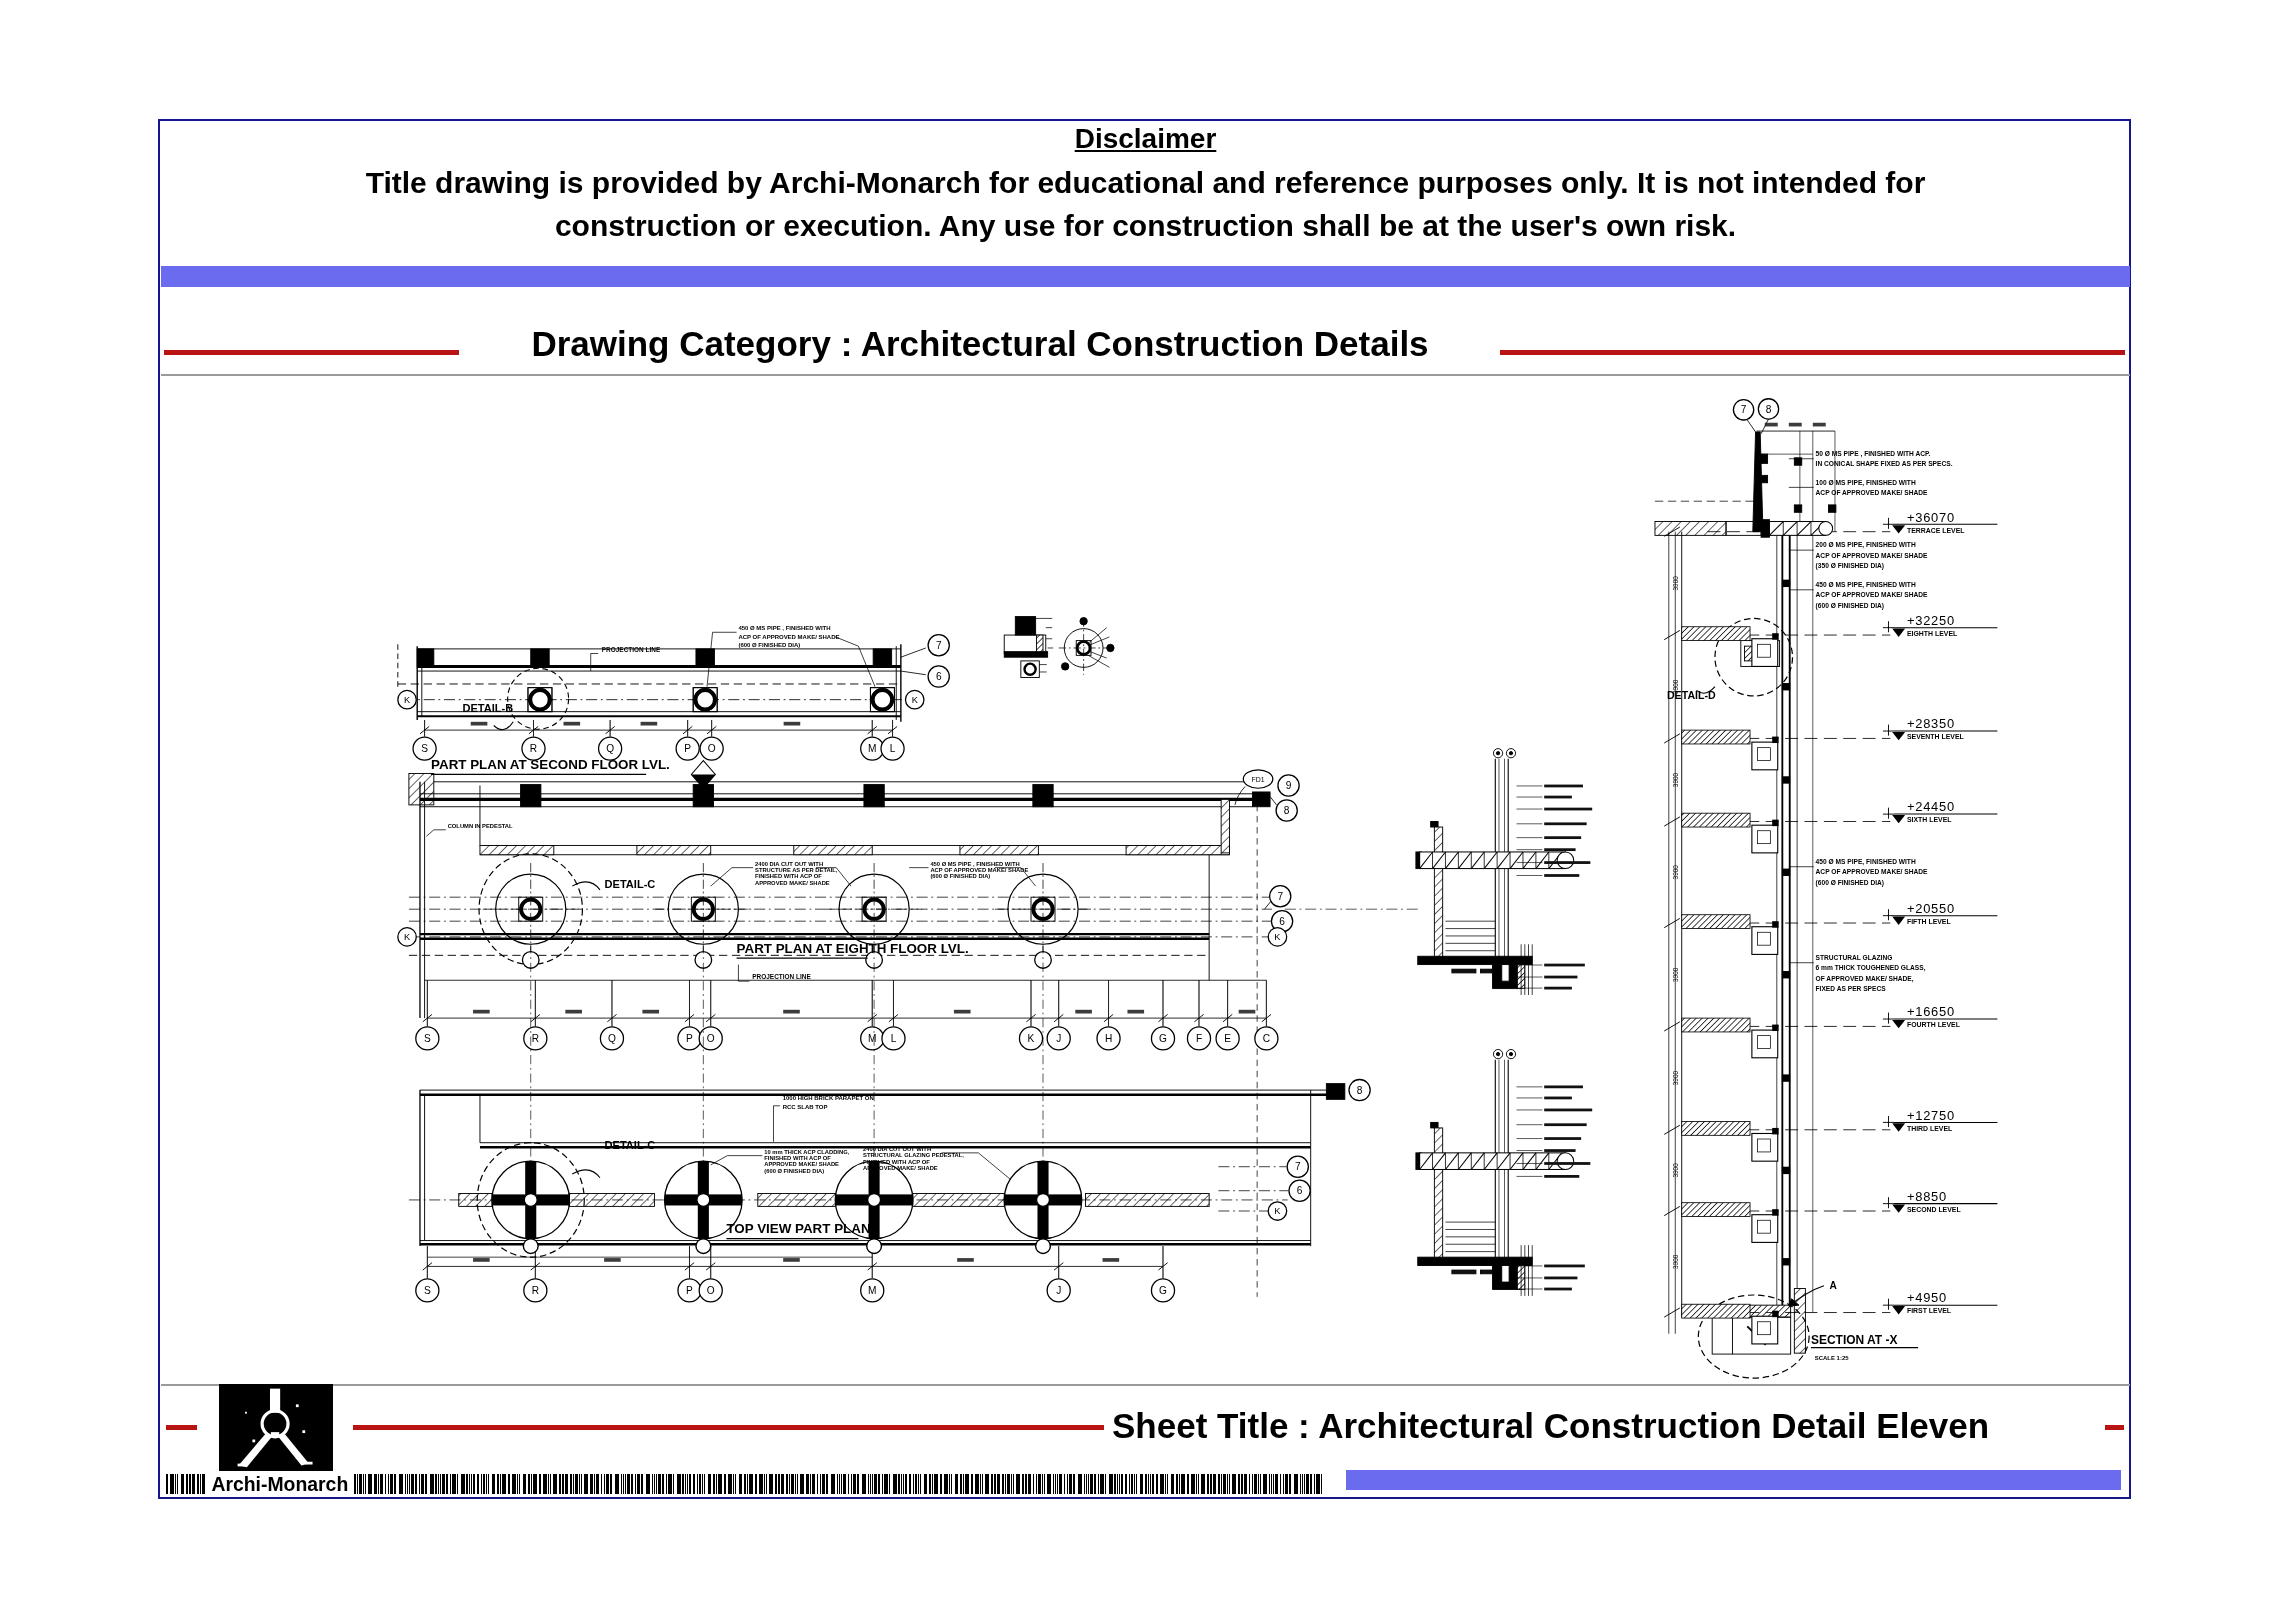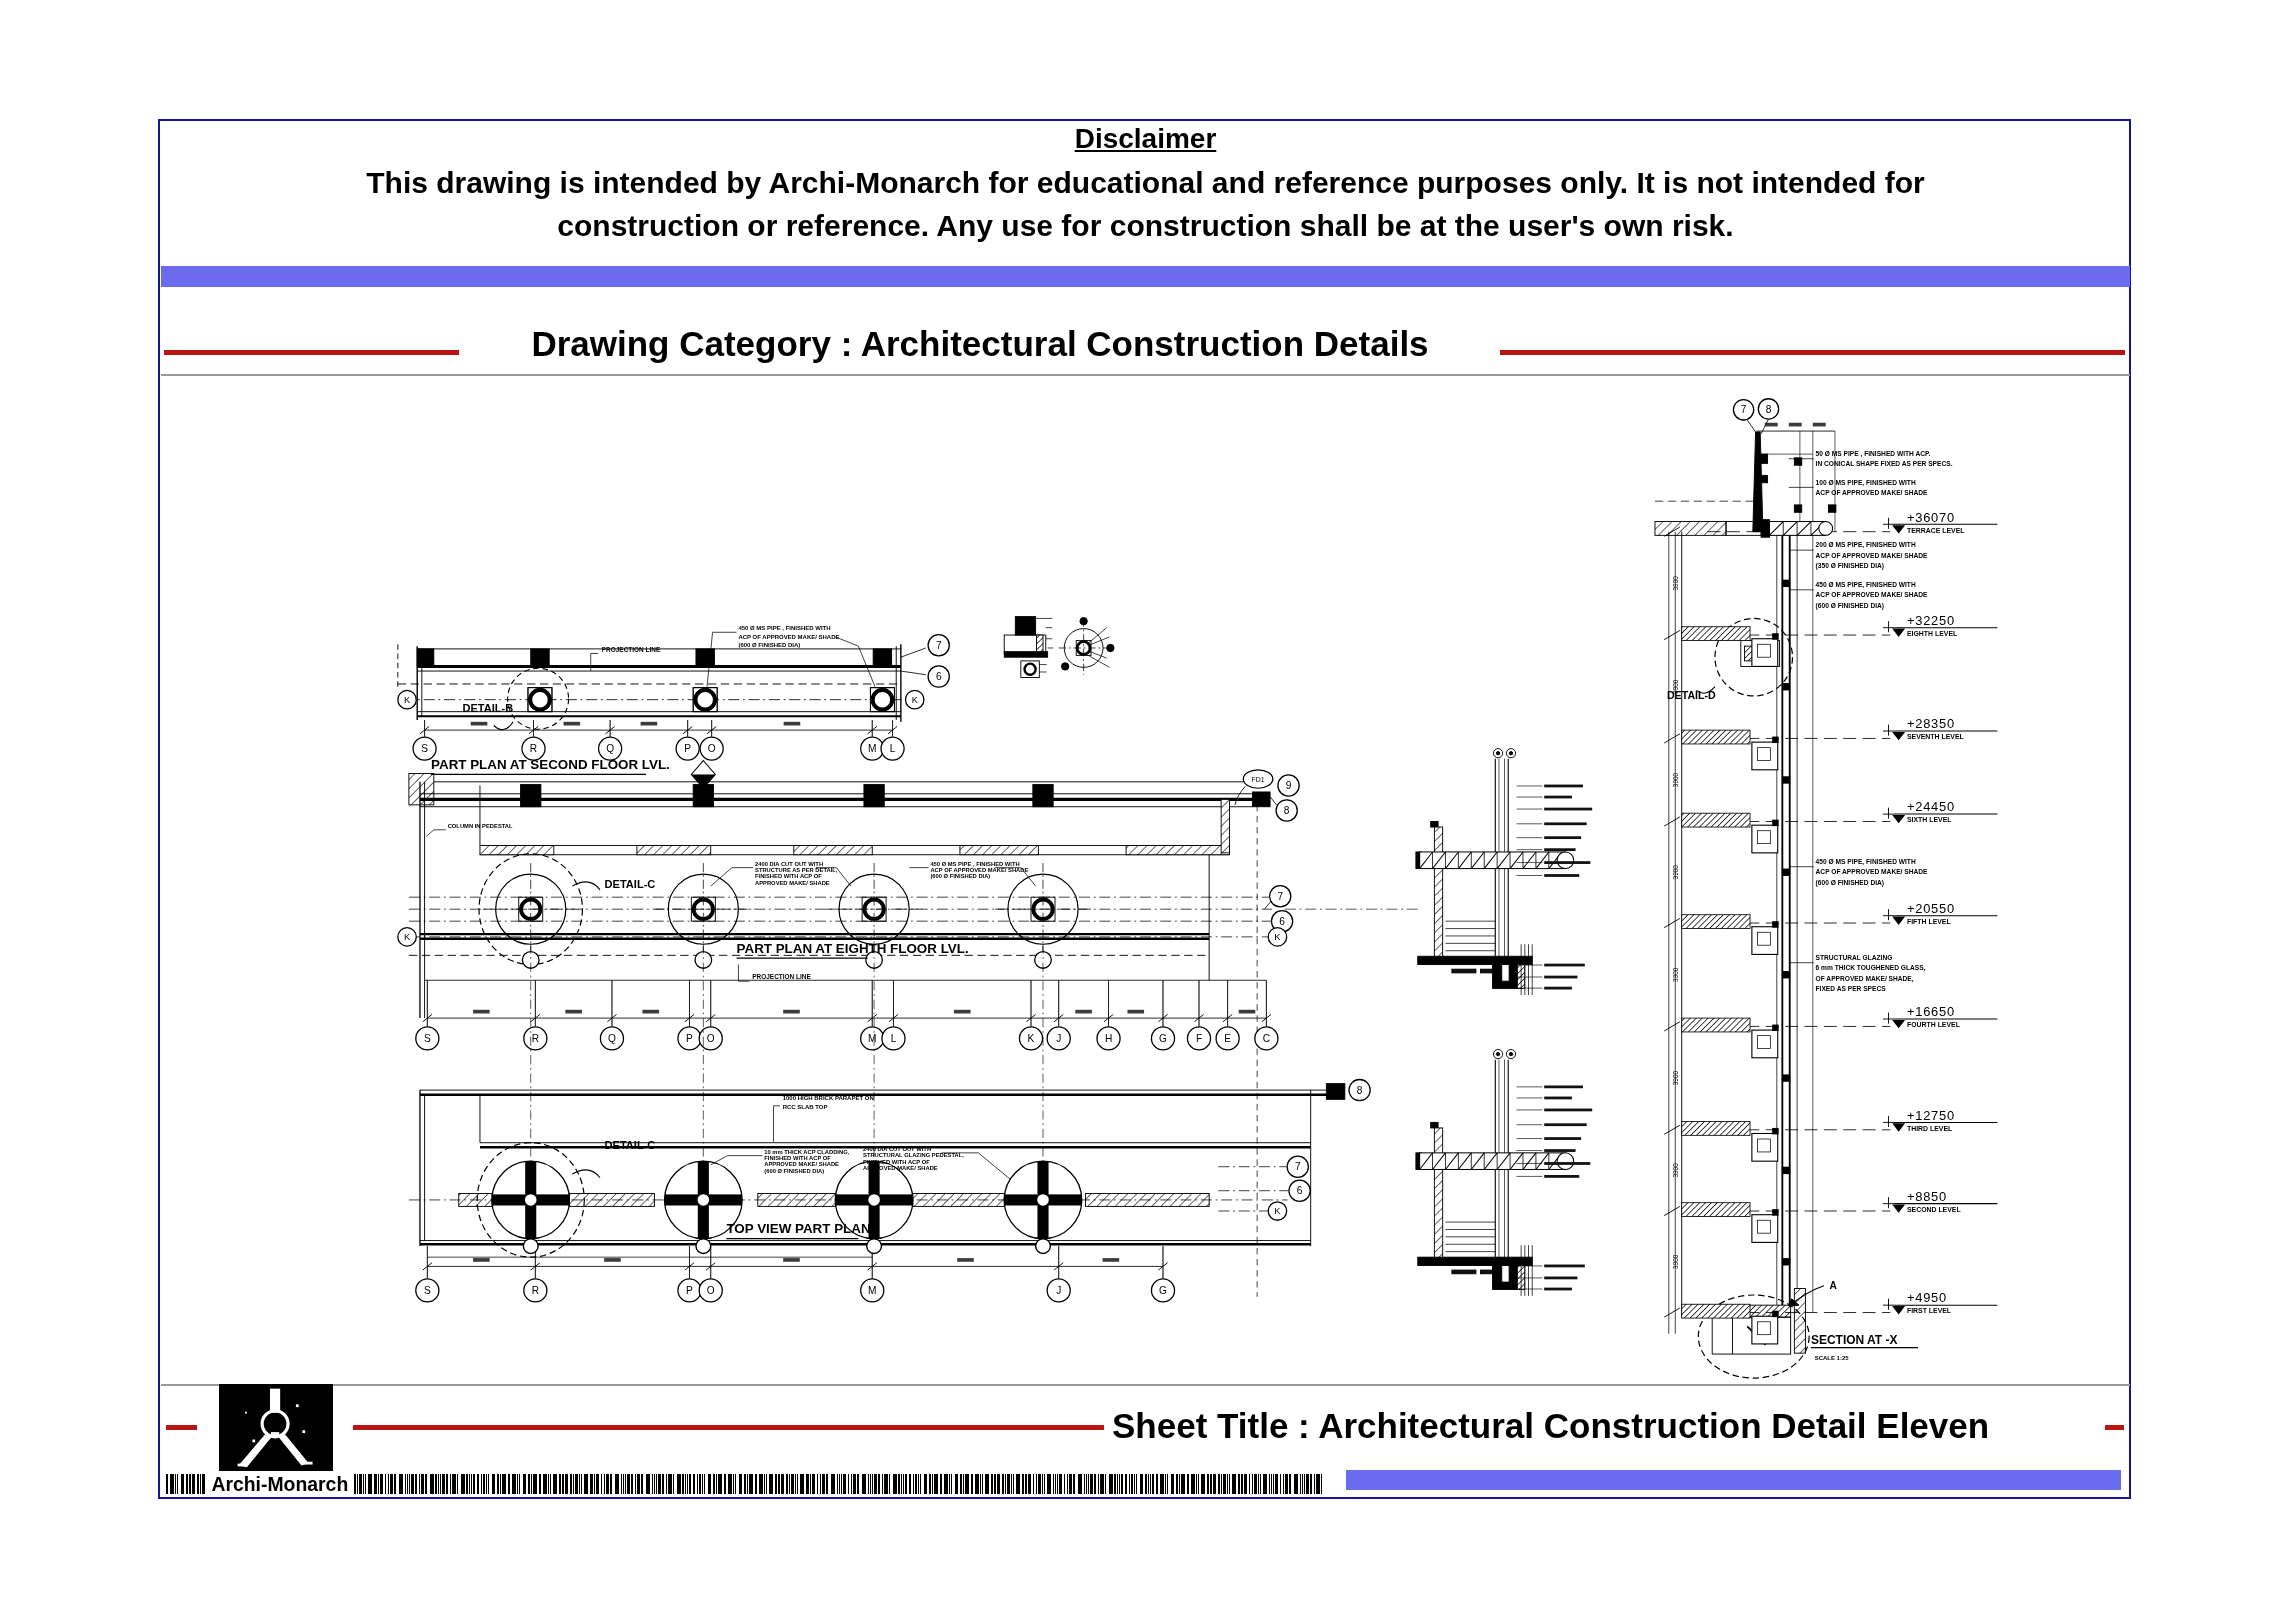--- a/index.html
+++ b/index.html
@@ -24,22 +24,22 @@
   #footBar{left:1346px;top:1470px;width:775px;height:20px;}
   #dwg{left:0;top:0;}
   svg text{font-family:"Liberation Sans",sans-serif;fill:#000;}
 </style>
 </head>
 <body>
 
 <div class="abs" id="pageBorder"></div>
 
 <div class="abs center" id="discTitle">Disclaimer</div>
-<div class="abs center" id="discL1">This drawing is intended by Archi-Monarch for educational and reference purposes only. It is not intended for</div>
-<div class="abs center" id="discL2">construction or reference. Any use for construction shall be at the user's own risk.</div>
+<div class="abs center" id="discL1">Title drawing is provided by Archi-Monarch for educational and reference purposes only. It is not intended for</div>
+<div class="abs center" id="discL2">construction or execution. Any use for construction shall be at the user's own risk.</div>
 <div class="abs bluebar" id="topBar"></div>
 
 <div class="abs redline" style="left:164px;top:350px;width:295px;height:4.6px;"></div>
 <div class="abs center" id="catTitle">Drawing Category : Architectural Construction Details</div>
 <div class="abs redline" style="left:1500px;top:350px;width:625px;height:4.6px;"></div>
 <div class="abs grayline" style="left:161px;top:374px;width:1969px;"></div>
 
 <svg class="abs" id="dwg" width="2290" height="1619" viewBox="0 0 2481 1754">
   <defs>
     <pattern id="h1" patternUnits="userSpaceOnUse" width="7" height="7" patternTransform="rotate(45)">

